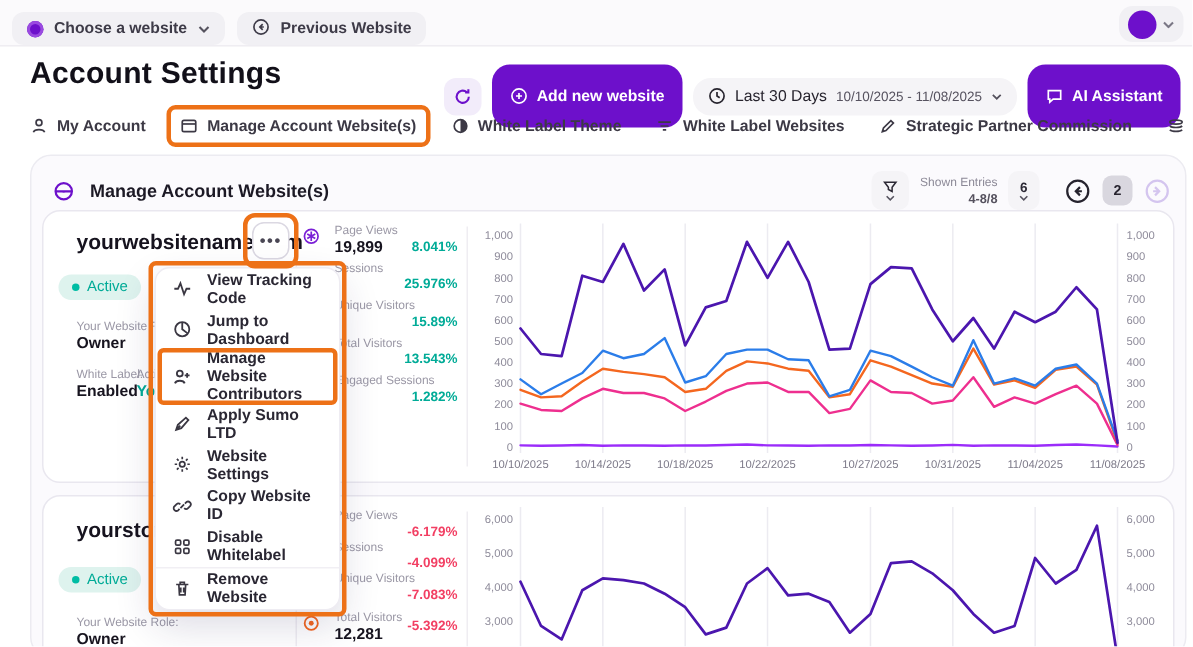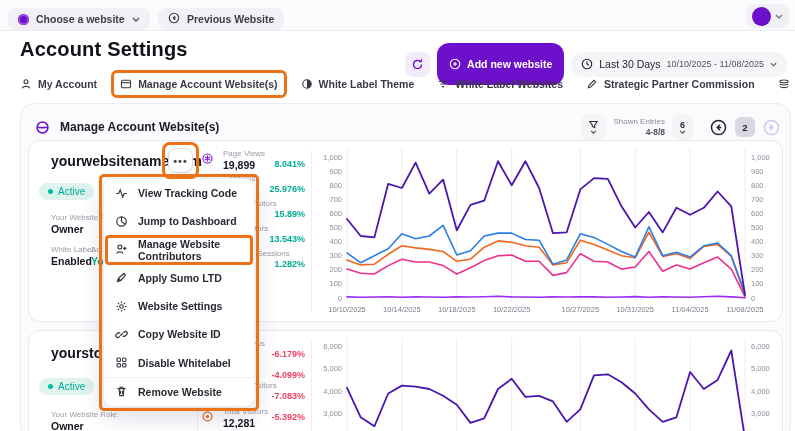--- a/index.html
+++ b/index.html
@@ -73,21 +73,21 @@
 
   .stat { position:absolute; left:194px; width:84px; }
   .stat .icon { position:absolute; left:-22px; top:2px; }
   .stat .pct { position:absolute; right:2px; top:10px; font-size:9px; font-weight:700; }
   .pct.pos { color:#00ab97; } .pct.neg { color:#f23f63;text-align:center; }
 
   .chart-svg { position:absolute; left:282px; top:0; pointer-events:none; }
   .chart-svg text { font-family:"Liberation Sans", sans-serif; }
 
   
-  .menu { position:absolute; left:103px; top:178px; width:152px; height:229px; background:#fff;
+  .menu { position:absolute; left:103px; top:178px; width:124px; height:229px; background:#fff;
           border:1px solid #eeecf2; border-radius:10px; box-shadow:0 10px 26px rgba(40,28,84,.16);
           display:flex; flex-direction:column; z-index:40; }
   .menu-item { flex:1; display:flex; align-items:center; gap:10px; padding:0 11px; font-size:10.5px;
                font-weight:600; color:#2a2733; }
   .menu-item svg { color:#3a3742; flex:none; }
   .menu-item.last { border-top:1px solid #f1eff4; }
 </style>
 </head>
 <body>
 
@@ -145,20 +145,26 @@
           <path d="M8 4.5V8l2.4 1.6"></path>
         </svg>
       <span class="lbl">Last 30 Days</span>
       <span class="val">10/10/2025 - 11/08/2025</span>
       <span class="chev">
         <svg width="7" height="5" viewBox="0 0 8 5">
             <polyline points="1,1 4,4 7,1" fill="none" stroke="#55525e" stroke-width="1.3"></polyline>
           </svg>
       </span>
     </div>
+    <button class="btn-purple">
+      <svg width="12" height="12" viewBox="0 0 16 16" fill="none" stroke="#fff" stroke-width="1.5">
+          <path d="M2.5 3.2h11v7.6H6.8l-3 2.6v-2.6H2.5z"></path>
+        </svg>
+      <span>AI Assistant</span>
+    </button>
   </div>
 
   <div class="tabbar">
     <div class="tab">
       <svg width="12" height="12" viewBox="0 0 16 16" fill="none" stroke="currentColor" stroke-width="1.5">
           <circle cx="8" cy="5" r="2.6"></circle>
           <path d="M3 13.6c1.2-3.2 8.8-3.2 10 0"></path>
         </svg>
       <span>My Account</span>
     </div>

